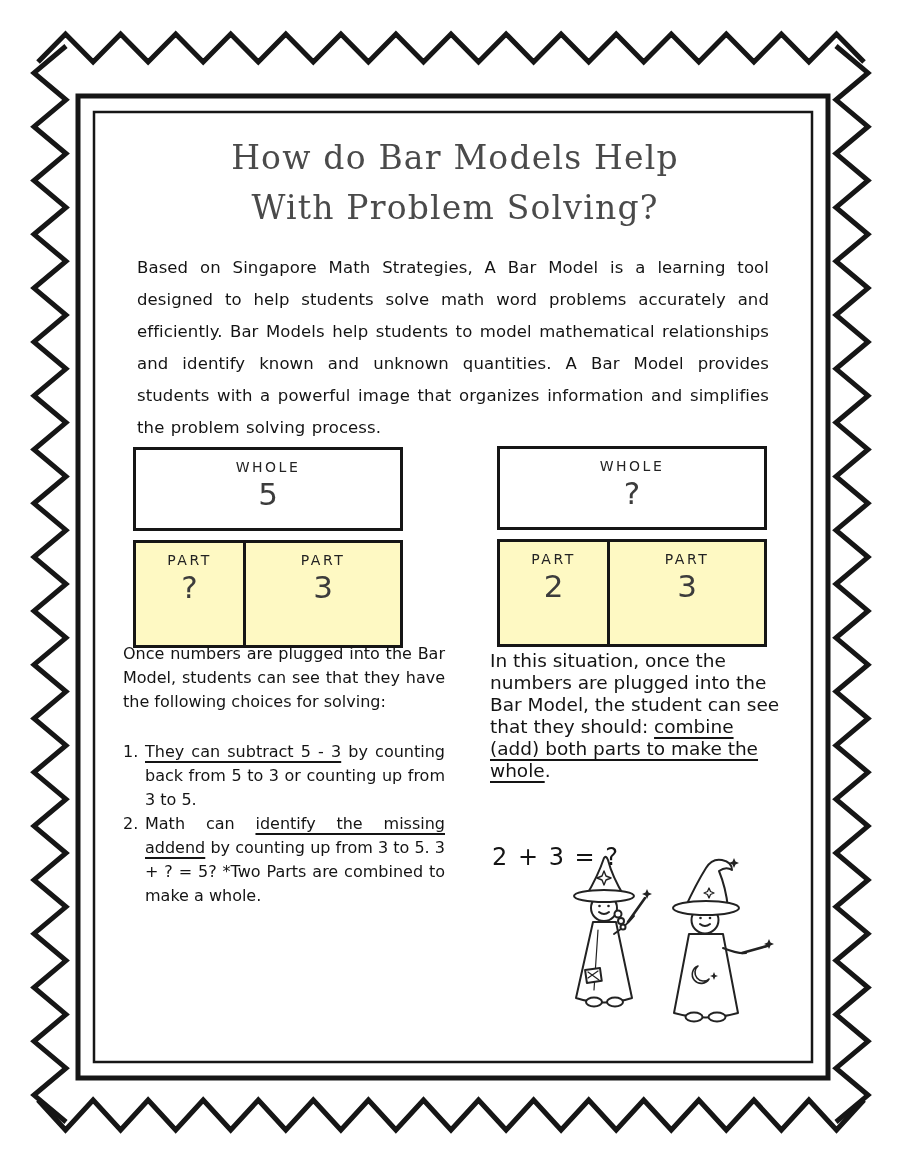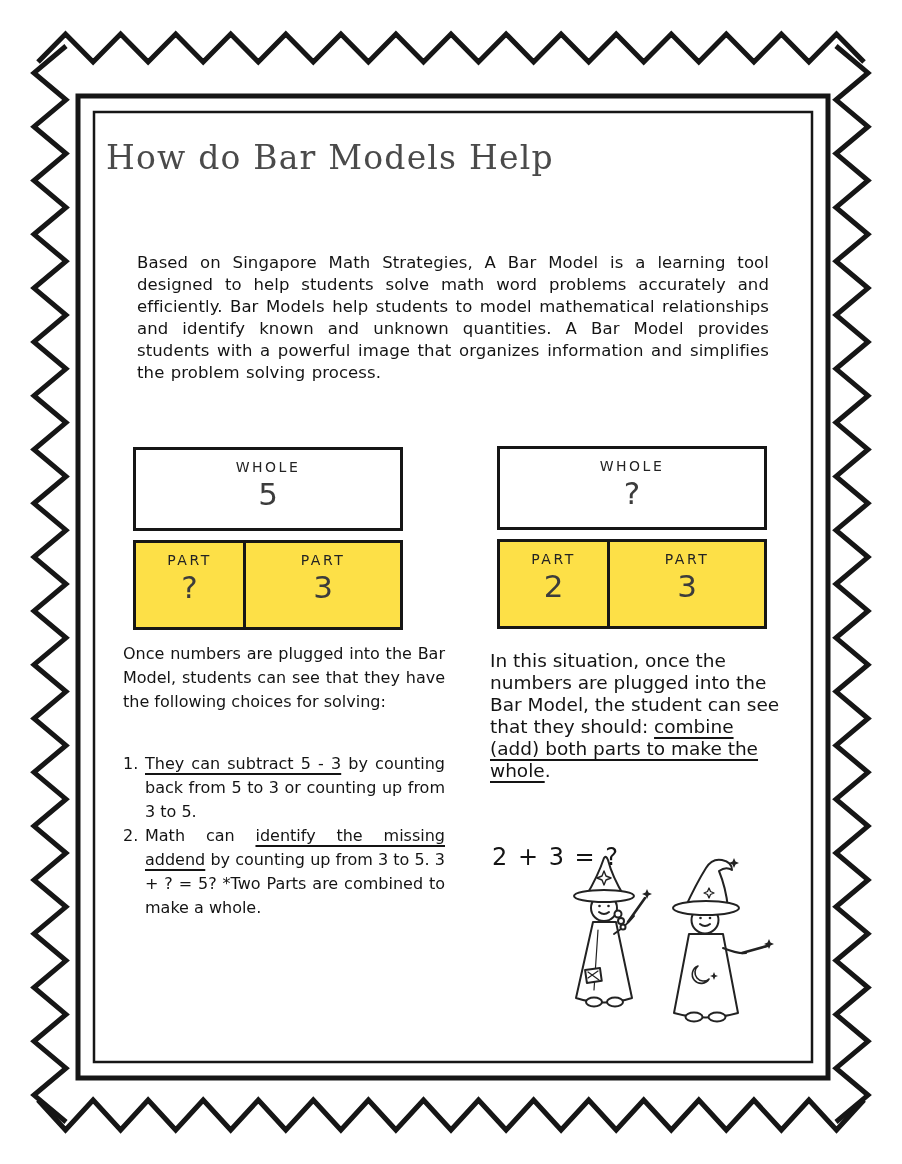--- a/index.html
+++ b/index.html
@@ -9,46 +9,46 @@
     background:#ffffff; overflow:hidden;
     font-family:"DejaVu Sans", sans-serif; color:#141414;
   }
   .border-svg { position:absolute; left:0; top:0; }
   .frame { fill:none; stroke:#161616; }
   .frame.outer { stroke-width:5; }
   .frame.inner { stroke-width:2.5; }
 
   .title {
     position:absolute; left:106px; top:133px; width:698px;
-    text-align:left; font-family:"DejaVu Serif", serif;
+    text-align:center; font-family:"DejaVu Serif", serif;
     font-size:33px; line-height:50px; color:#4a4a4a; letter-spacing:1.2px;
   }
 
   .intro {
     position:absolute; left:137px; top:252px; width:632px; margin:0;
-    font-size:16.5px; line-height:22px; text-align:justify;
+    font-size:16.5px; line-height:32px; text-align:justify;
     letter-spacing:0.1px; word-spacing:1px;
   }
 
   .bar-model { position:absolute; width:270px; }
   .bm-left  { left:133px; top:447px; }
   .bm-right { left:497px; top:446px; }
   .whole-box { height:84px; border:3px solid #161616; text-align:center; background:#fff; }
   .parts-row { display:flex; margin-top:9px; }
-  .part-box  { height:90px; border:3px solid #161616; text-align:center; background:#fde047; }
+  .part-box  { height:108px; border:3px solid #161616; text-align:center; background:#fef9c3; }
   .part-a { width:113px; }
   .part-b { width:160px; margin-left:-3px; }
   .box-label { margin-top:9px; font-size:14px; letter-spacing:2.5px; color:#232323; }
   .box-value { margin-top:1px; font-size:31px; color:#3c3c3c; }
 
   .col-left {
     position:absolute; left:123px; top:642px; width:322px;
     font-size:16px; line-height:24px;
   }
-  .cl-intro { margin:0 0 38px 0; text-align:justify; }
+  .cl-intro { margin:0 0 26px 0; text-align:justify; }
   .num-item { display:flex; }
   .num { width:22px; flex:none; }
   .itext { flex:1; text-align:justify; }
 
   .col-right {
     position:absolute; left:490px; top:650px; width:296px;
     font-size:18.5px; line-height:22px;
   }
   .ul {
     text-decoration:underline;
@@ -73,20 +73,21 @@
     <rect class="frame outer" x="78" y="96" width="750" height="982"></rect>
     <rect class="frame inner" x="94" y="112" width="718" height="950"></rect>
   <polyline points="38.0,62.0 65.5,34.0 93.1,62.0 120.6,34.0 148.1,62.0 175.7,34.0 203.2,62.0 230.7,34.0 258.3,62.0 285.8,34.0 313.3,62.0 340.9,34.0 368.4,62.0 395.9,34.0 423.5,62.0 451.0,34.0 478.5,62.0 506.1,34.0 533.6,62.0 561.1,34.0 588.7,62.0 616.2,34.0 643.7,62.0 671.3,34.0 698.8,62.0 726.3,34.0 753.9,62.0 781.4,34.0 808.9,62.0 836.5,34.0 864.0,62.0" fill="none" stroke="#161616" stroke-width="5" stroke-linejoin="miter"></polyline>
       <polyline points="836.0,46.0 868.0,72.9 836.0,99.8 868.0,126.7 836.0,153.6 868.0,180.5 836.0,207.4 868.0,234.3 836.0,261.2 868.0,288.1 836.0,315.0 868.0,341.9 836.0,368.8 868.0,395.7 836.0,422.6 868.0,449.5 836.0,476.4 868.0,503.3 836.0,530.2 868.0,557.1 836.0,584.0 868.0,610.9 836.0,637.8 868.0,664.7 836.0,691.6 868.0,718.5 836.0,745.4 868.0,772.3 836.0,799.2 868.0,826.1 836.0,853.0 868.0,879.9 836.0,906.8 868.0,933.7 836.0,960.6 868.0,987.5 836.0,1014.4 868.0,1041.3 836.0,1068.2 868.0,1095.1 836.0,1122.0" fill="none" stroke="#161616" stroke-width="5" stroke-linejoin="miter"></polyline>
       <polyline points="38.0,1100.0 65.5,1130.0 93.1,1100.0 120.6,1130.0 148.1,1100.0 175.7,1130.0 203.2,1100.0 230.7,1130.0 258.3,1100.0 285.8,1130.0 313.3,1100.0 340.9,1130.0 368.4,1100.0 395.9,1130.0 423.5,1100.0 451.0,1130.0 478.5,1100.0 506.1,1130.0 533.6,1100.0 561.1,1130.0 588.7,1100.0 616.2,1130.0 643.7,1100.0 671.3,1130.0 698.8,1100.0 726.3,1130.0 753.9,1100.0 781.4,1130.0 808.9,1100.0 836.5,1130.0 864.0,1100.0" fill="none" stroke="#161616" stroke-width="5" stroke-linejoin="miter"></polyline>
       <polyline points="66.0,46.0 34.0,72.9 66.0,99.8 34.0,126.7 66.0,153.6 34.0,180.5 66.0,207.4 34.0,234.3 66.0,261.2 34.0,288.1 66.0,315.0 34.0,341.9 66.0,368.8 34.0,395.7 66.0,422.6 34.0,449.5 66.0,476.4 34.0,503.3 66.0,530.2 34.0,557.1 66.0,584.0 34.0,610.9 66.0,637.8 34.0,664.7 66.0,691.6 34.0,718.5 66.0,745.4 34.0,772.3 66.0,799.2 34.0,826.1 66.0,853.0 34.0,879.9 66.0,906.8 34.0,933.7 66.0,960.6 34.0,987.5 66.0,1014.4 34.0,1041.3 66.0,1068.2 34.0,1095.1 66.0,1122.0" fill="none" stroke="#161616" stroke-width="5" stroke-linejoin="miter"></polyline>
     </svg>
 
   <div class="title">
     <div>How do Bar Models Help</div>
+    <div>With Problem Solving?</div>
   </div>
 
   <p class="intro">Based on Singapore Math Strategies, A Bar Model is a learning tool designed to help students solve math word problems accurately and efficiently.  Bar Models help students to model mathematical relationships and identify known and unknown quantities. A Bar Model provides students with a powerful image that organizes information and simplifies the problem solving process.</p>
 
   <div class="bar-model bm-left">
     <div class="whole-box">
       <div class="box-label">WHOLE</div>
       <div class="box-value">5</div>
     </div>
     <div class="parts-row">

